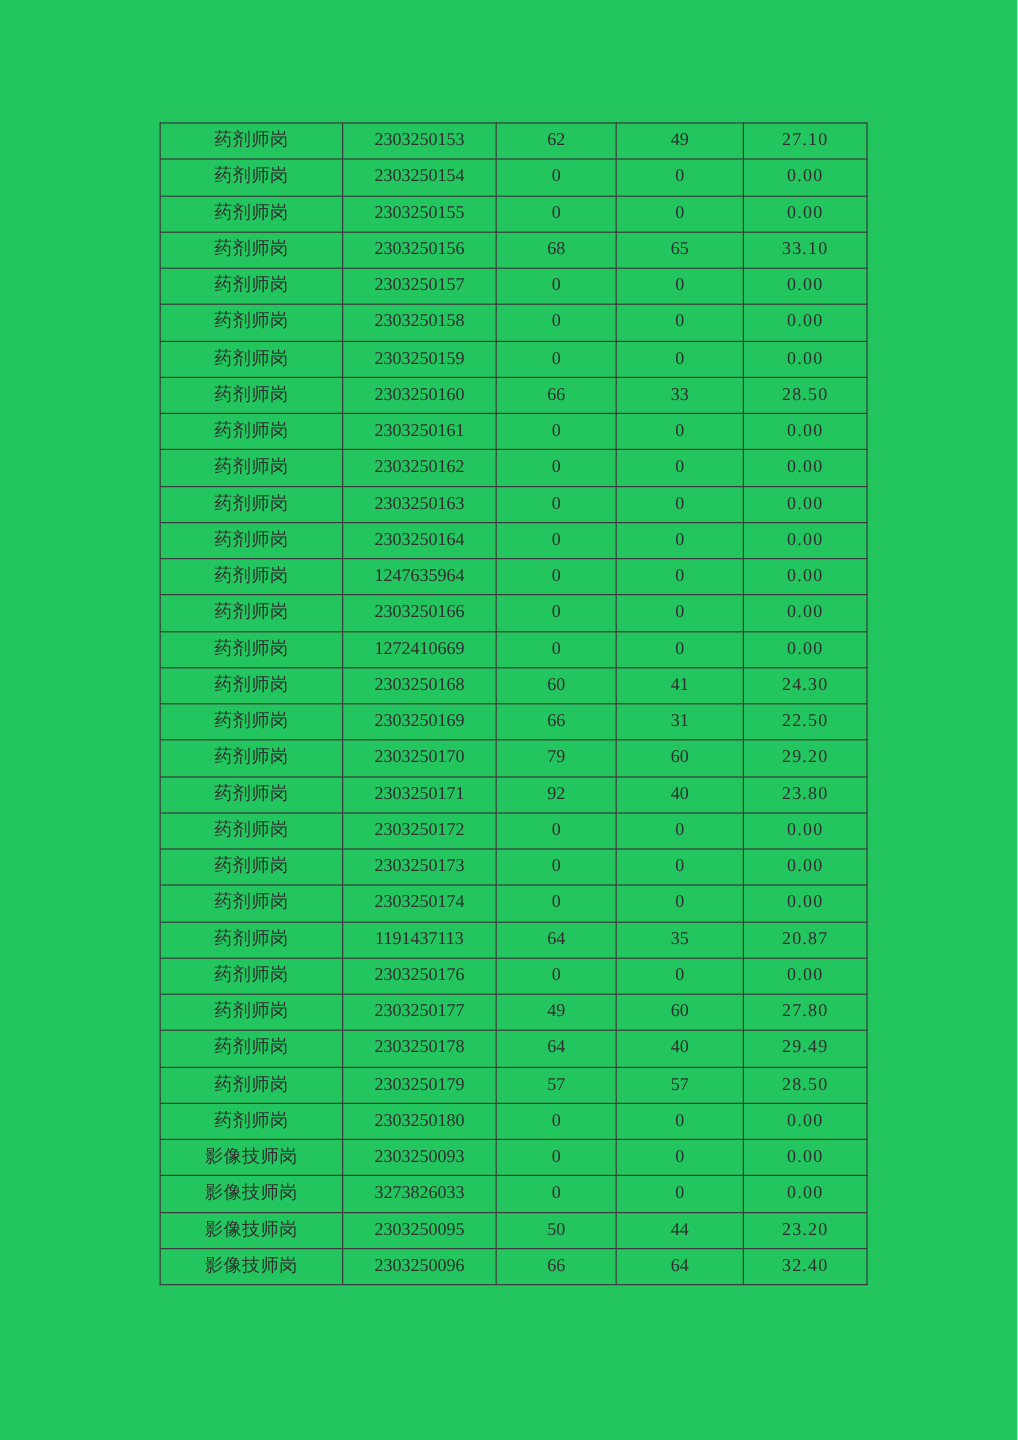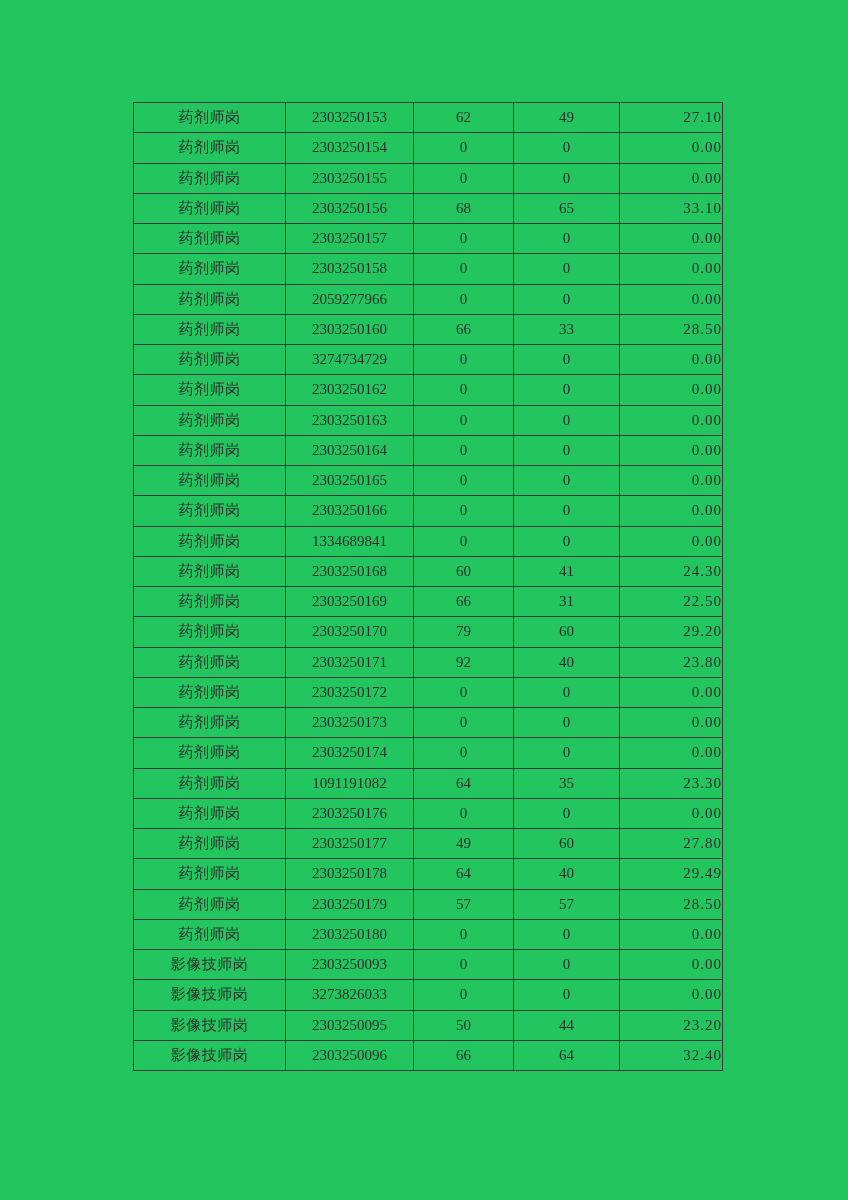--- a/index.html
+++ b/index.html
@@ -41,21 +41,21 @@
     vertical-align: middle;
     font-size: 15px;
     line-height: 1;
     color: #2f2f2f;
     padding: 0;
     overflow: hidden;
     white-space: nowrap;
   }
   .score-table tr { height: 30.25px; }
   .score-table td.cell-position { letter-spacing: 0.5px; }
-  .score-table td.cell-total-score { letter-spacing: 1px; text-align: right; }
+  .score-table td.cell-total-score { letter-spacing: 1px; }
 </style>
 </head>
 <body>
 
 <div class="page">
   <table class="score-table">
     <colgroup>
       <col class="c1">
       <col class="c2">
       <col class="c3">
@@ -100,35 +100,35 @@
         </tr>
         <tr>
           <td class="cell-position">药剂师岗</td>
           <td class="cell-candidate-number">2303250158</td>
           <td class="cell-score-1">0</td>
           <td class="cell-score-2">0</td>
           <td class="cell-total-score">0.00</td>
         </tr>
         <tr>
           <td class="cell-position">药剂师岗</td>
-          <td class="cell-candidate-number">2059277966</td>
+          <td class="cell-candidate-number">2303250159</td>
           <td class="cell-score-1">0</td>
           <td class="cell-score-2">0</td>
           <td class="cell-total-score">0.00</td>
         </tr>
         <tr>
           <td class="cell-position">药剂师岗</td>
           <td class="cell-candidate-number">2303250160</td>
           <td class="cell-score-1">66</td>
           <td class="cell-score-2">33</td>
           <td class="cell-total-score">28.50</td>
         </tr>
         <tr>
           <td class="cell-position">药剂师岗</td>
-          <td class="cell-candidate-number">3274734729</td>
+          <td class="cell-candidate-number">2303250161</td>
           <td class="cell-score-1">0</td>
           <td class="cell-score-2">0</td>
           <td class="cell-total-score">0.00</td>
         </tr>
         <tr>
           <td class="cell-position">药剂师岗</td>
           <td class="cell-candidate-number">2303250162</td>
           <td class="cell-score-1">0</td>
           <td class="cell-score-2">0</td>
           <td class="cell-total-score">0.00</td>
@@ -142,35 +142,35 @@
         </tr>
         <tr>
           <td class="cell-position">药剂师岗</td>
           <td class="cell-candidate-number">2303250164</td>
           <td class="cell-score-1">0</td>
           <td class="cell-score-2">0</td>
           <td class="cell-total-score">0.00</td>
         </tr>
         <tr>
           <td class="cell-position">药剂师岗</td>
-          <td class="cell-candidate-number">2303250165</td>
+          <td class="cell-candidate-number">1247635964</td>
           <td class="cell-score-1">0</td>
           <td class="cell-score-2">0</td>
           <td class="cell-total-score">0.00</td>
         </tr>
         <tr>
           <td class="cell-position">药剂师岗</td>
           <td class="cell-candidate-number">2303250166</td>
           <td class="cell-score-1">0</td>
           <td class="cell-score-2">0</td>
           <td class="cell-total-score">0.00</td>
         </tr>
         <tr>
           <td class="cell-position">药剂师岗</td>
-          <td class="cell-candidate-number">1334689841</td>
+          <td class="cell-candidate-number">1272410669</td>
           <td class="cell-score-1">0</td>
           <td class="cell-score-2">0</td>
           <td class="cell-total-score">0.00</td>
         </tr>
         <tr>
           <td class="cell-position">药剂师岗</td>
           <td class="cell-candidate-number">2303250168</td>
           <td class="cell-score-1">60</td>
           <td class="cell-score-2">41</td>
           <td class="cell-total-score">24.30</td>
@@ -212,24 +212,24 @@
         </tr>
         <tr>
           <td class="cell-position">药剂师岗</td>
           <td class="cell-candidate-number">2303250174</td>
           <td class="cell-score-1">0</td>
           <td class="cell-score-2">0</td>
           <td class="cell-total-score">0.00</td>
         </tr>
         <tr>
           <td class="cell-position">药剂师岗</td>
-          <td class="cell-candidate-number">1091191082</td>
+          <td class="cell-candidate-number">1191437113</td>
           <td class="cell-score-1">64</td>
           <td class="cell-score-2">35</td>
-          <td class="cell-total-score">23.30</td>
+          <td class="cell-total-score">20.87</td>
         </tr>
         <tr>
           <td class="cell-position">药剂师岗</td>
           <td class="cell-candidate-number">2303250176</td>
           <td class="cell-score-1">0</td>
           <td class="cell-score-2">0</td>
           <td class="cell-total-score">0.00</td>
         </tr>
         <tr>
           <td class="cell-position">药剂师岗</td>

